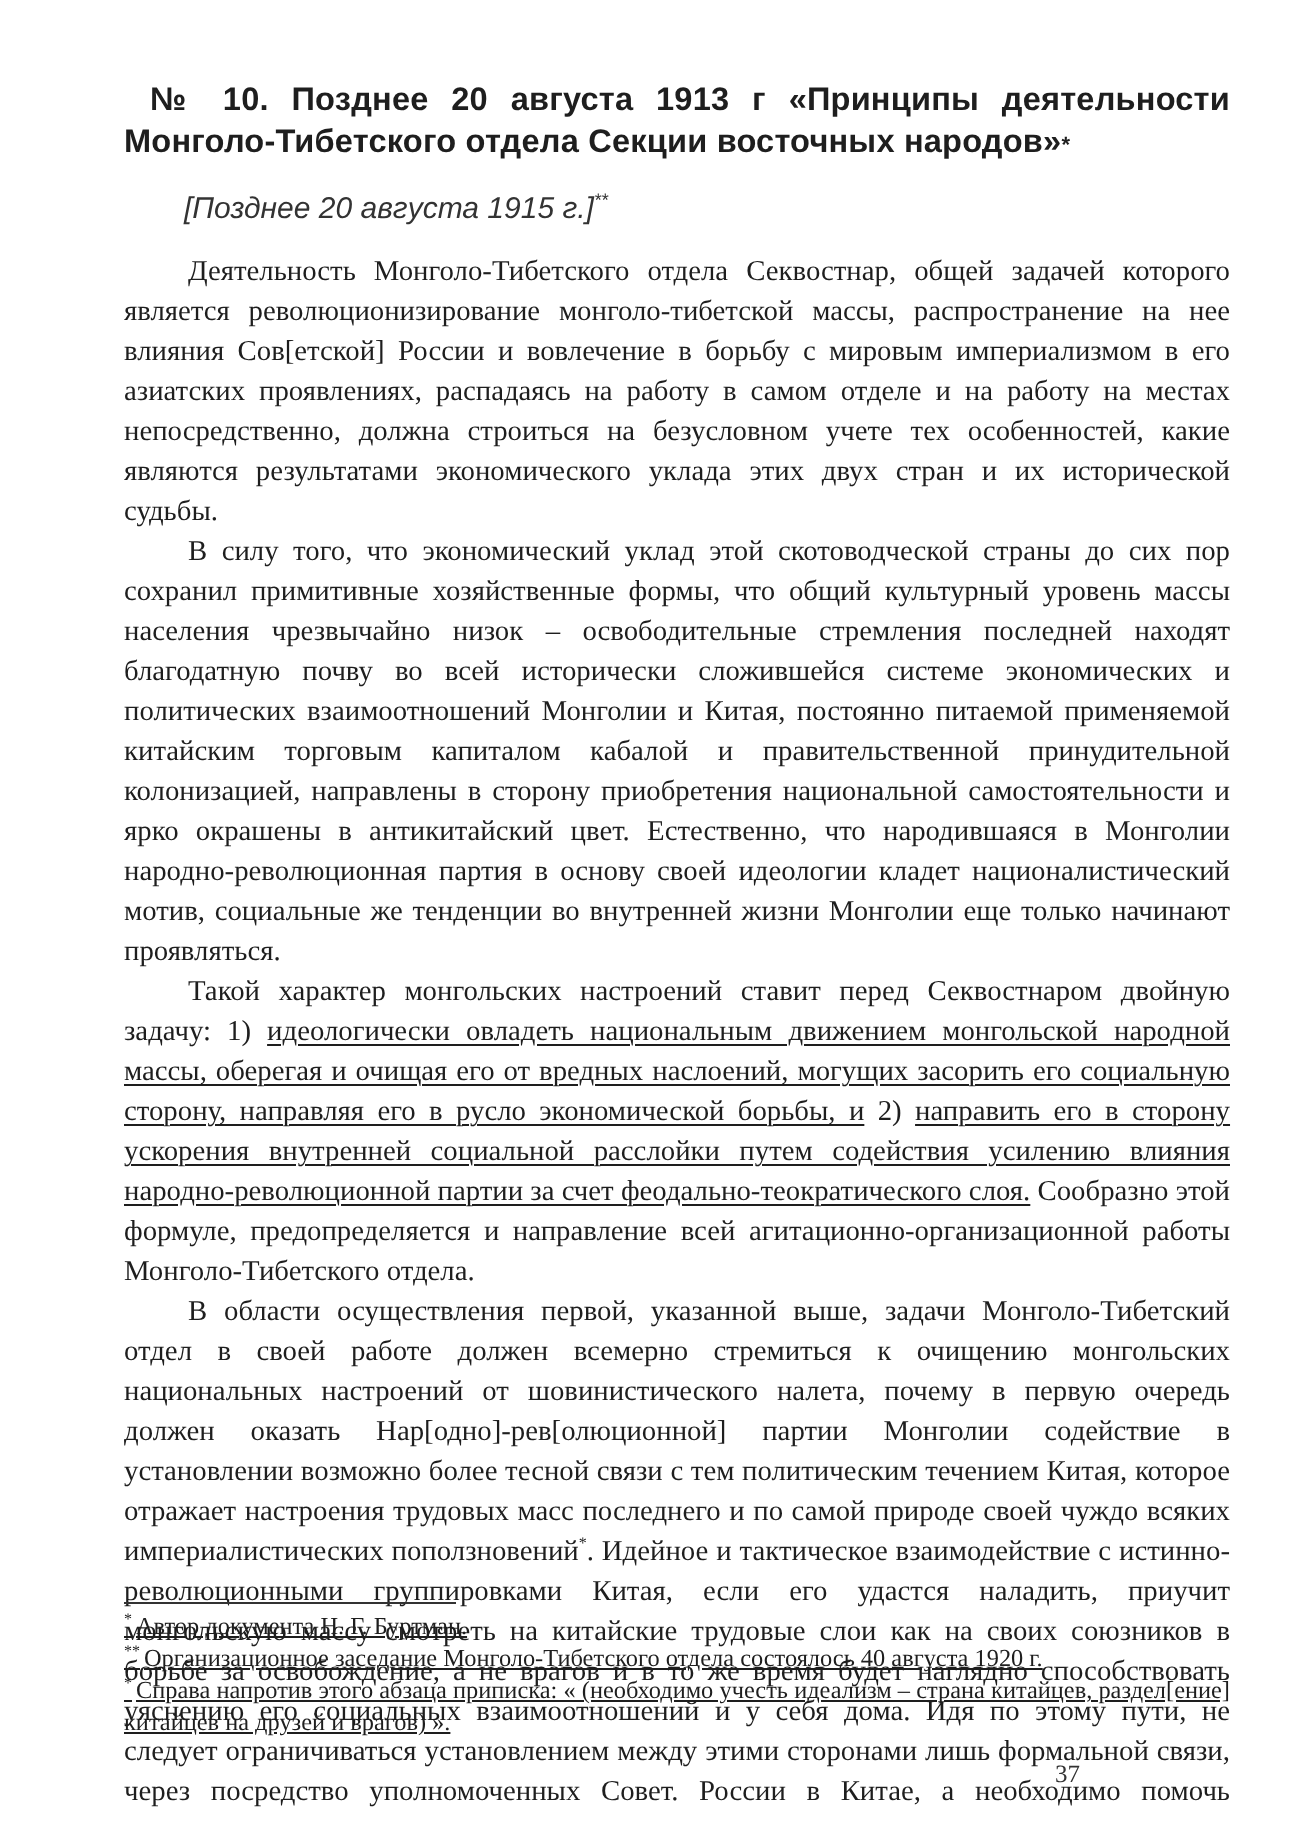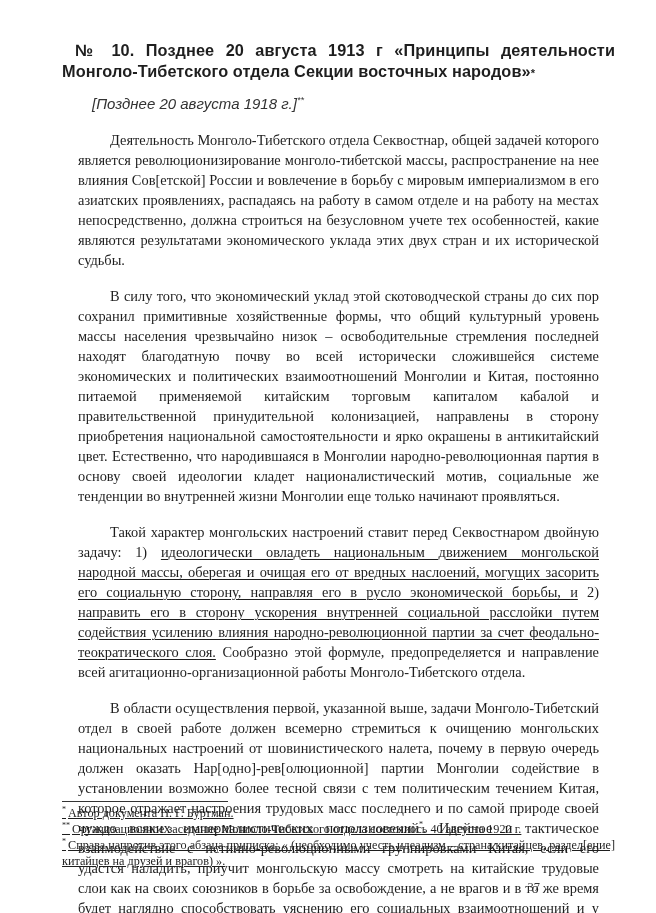--- a/index.html
+++ b/index.html
@@ -14,41 +14,41 @@
     }
     .doc-date {
       font-family: "Liberation Sans", sans-serif; font-style: italic; font-size: 15px;
       line-height: 20px; margin: 6px 0 0 30px; color: #333;
     }
     .doc-date sup { font-size: 9px; }
     .body-text {
       font-family: "Liberation Serif", serif; font-size: 14.4px; line-height: 20px;
       text-align: justify; margin-top: 11px;
     }
-    .body-text p { margin: 16px; text-indent: 32px; }
+    .body-text p { margin: 0; text-indent: 32px; }
     .u { text-decoration: underline; text-decoration-thickness: 1px; text-underline-offset: 2px; }
     .fnref { font-size: 8px; vertical-align: super; line-height: 0; }
     .fn-rule { position: absolute; left: 62px; top: 801px; width: 166px; height: 0; border-top: 1px solid #333; }
     .footnotes {
       position: absolute; left: 62px; top: 805px; width: 553px;
       font-family: "Liberation Serif", serif; font-size: 12.2px; line-height: 16px; text-align: justify;
     }
     .footnotes p { margin: 0; text-decoration: underline; }
     .fnmark { font-size: 8px; vertical-align: super; line-height: 0; margin-right: 2px; }
     .page-number {
       position: absolute; left: 0; width: 540px; top: 880px; text-align: right;
       font-family: "Liberation Serif", serif; font-size: 12.5px; color: #333;
     }
   </style>
 </head>
 <body>
 
 <div class="page">
   <h1 class="doc-title"><span>№ 10.  Позднее 20 августа 1913 г «Принципы деятельности Монголо-Тибетского отдела Секции восточных народов»</span><span style="font-size:11px;">*</span></h1>
-  <div class="doc-date"><span>[Позднее 20 августа 1918 г.]</span><sup>**</sup></div>
+  <div class="doc-date"><span>[Позднее 20 августа 1915 г.]</span><sup>**</sup></div>
 
   <div class="body-text">
     <p>Деятельность Монголо-Тибетского отдела Секвостнар, общей задачей которого является революционизирование монголо-тибетской массы, распространение на нее влияния Сов[етской] России и вовлечение в борьбу с мировым империализмом в его азиатских проявлениях, распадаясь на работу в самом отделе и на работу на местах непосредственно, должна строиться на безусловном учете тех особенностей, какие являются результатами экономического уклада этих двух стран и их исторической судьбы.</p>
     <p>В силу того, что экономический уклад этой скотоводческой страны до сих пор сохранил примитивные хозяйственные формы, что общий культурный уровень массы населения чрезвычайно низок – освободительные стремления последней находят благодатную почву во всей исторически сложившейся системе экономических и политических взаимоотношений Монголии и Китая, постоянно питаемой применяемой китайским торговым капиталом кабалой и правительственной принудительной колонизацией, направлены в сторону приобретения национальной самостоятельности и ярко окрашены в антикитайский цвет. Естественно, что народившаяся в Монголии народно-революционная партия в основу своей идеологии кладет националистический мотив, социальные же тенденции во внутренней жизни Монголии еще только начинают проявляться.</p>
     <p><span>Такой характер монгольских настроений ставит перед Секвостнаром двойную задачу: 1) </span><span class="u">идеологически овладеть национальным движением монгольской народной массы, оберегая и очищая его от вредных наслоений, могущих засорить его социальную сторону, направляя его в русло экономической борьбы, и</span><span> 2) </span><span class="u">направить его в сторону ускорения внутренней социальной расслойки путем содействия усилению влияния народно-революционной партии за счет феодально-теократического слоя.</span><span> Сообразно этой формуле, предопределяется и направление всей агитационно-организационной работы Монголо-Тибетского отдела.</span></p>
     <p><span>В области осуществления первой, указанной выше, задачи Монголо-Тибетский отдел в своей работе должен всемерно стремиться к очищению монгольских национальных настроений от шовинистического налета, почему в первую очередь должен оказать Нар[одно]-рев[олюционной] партии Монголии содействие в установлении возможно более тесной связи с тем политическим течением Китая, которое отражает настроения трудовых масс последнего и по самой природе своей чуждо всяких империалистических поползновений</span><span class="fnref">*</span><span>. Идейное и тактическое взаимодействие с истинно-революционными группировками Китая, если его удастся наладить, приучит монгольскую массу смотреть на китайские трудовые слои как на своих союзников в борьбе за освобождение, а не врагов и в то же время будет наглядно способствовать уяснению его социальных взаимоотношений и у себя дома. Идя по этому пути, не следует ограничиваться установлением между этими сторонами лишь формальной связи, через посредство уполномоченных Совет. России в Китае, а необходимо помочь монголам</span></p>
   </div>
 </div>
 
 <div class="fn-rule"></div>

